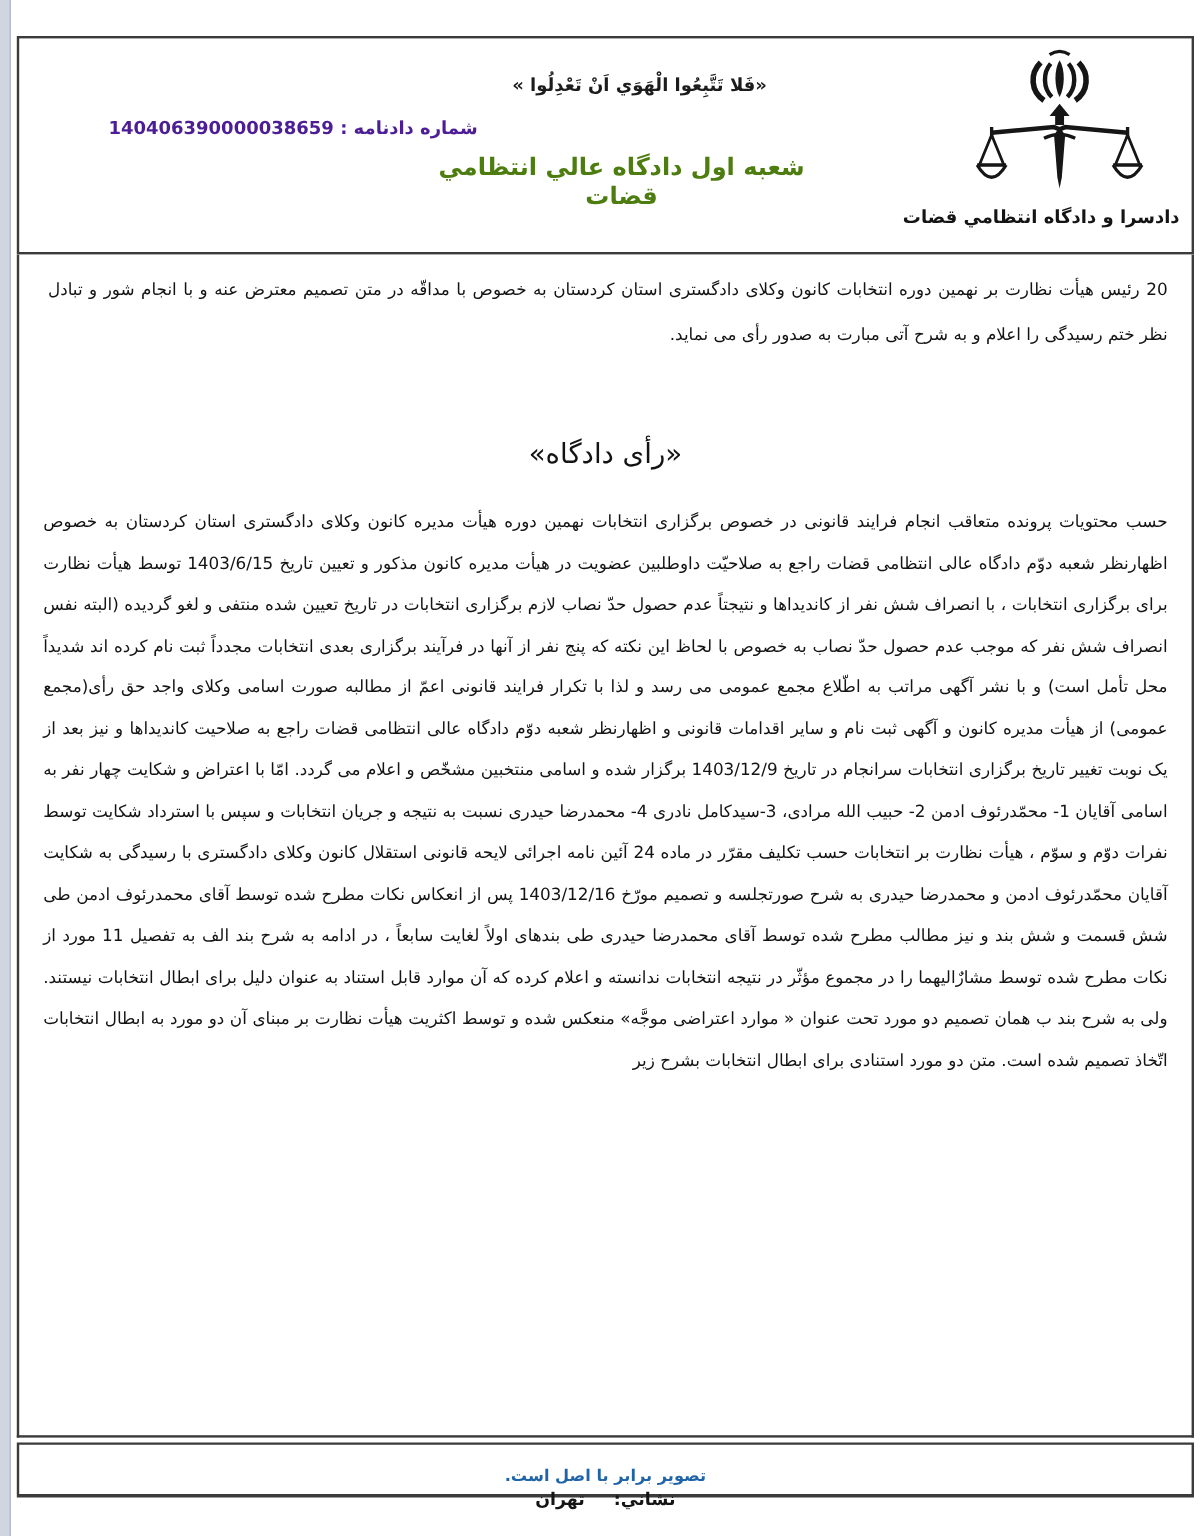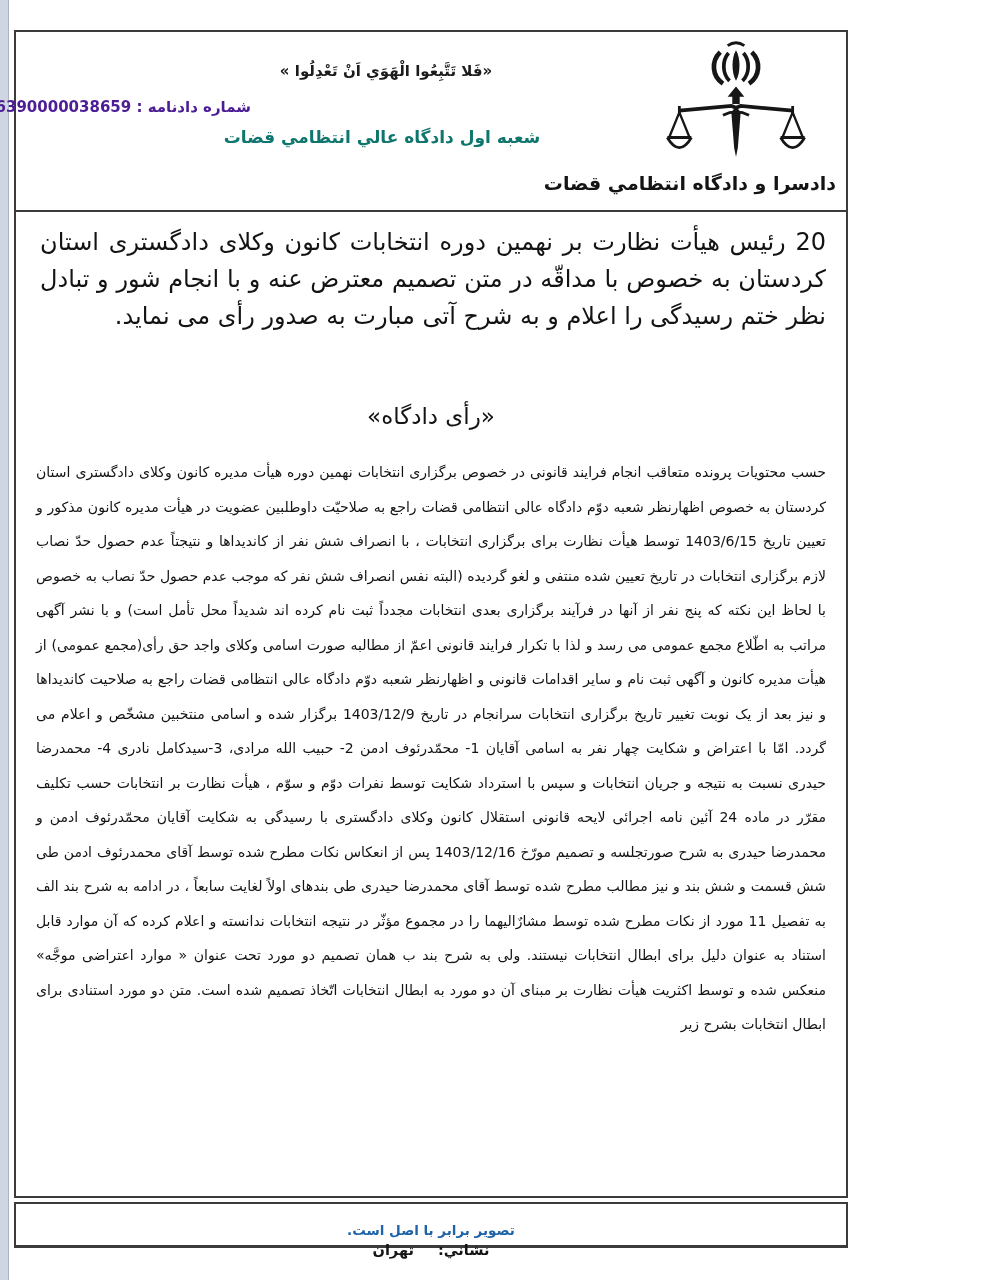--- a/index.html
+++ b/index.html
@@ -9,21 +9,21 @@
     font-family:"DejaVu Sans", sans-serif;
     position:relative;
     overflow:hidden;
     color:#151515;
   }
   .scan-edge{
     position:absolute;left:0;top:0;width:8px;height:1280px;
     background:#cfd6e2;border-right:1px solid #aab3c2;
   }
   .doc{
-    position:absolute;left:14px;top:30px;width:834px;
+    position:absolute;left:14px;top:30px;width:981px;
   }
   .box{
     border:2px solid #3b3b3b;
     background:#ffffff;
     box-sizing:border-box;
   }
   .header-box{
     position:relative;
     height:182px;
   }
@@ -33,49 +33,49 @@
     font-size:15px;font-weight:bold;color:#1c1c1c;
   }
   .case-meta{
     position:absolute;top:62px;right:595px;width:340px;
     direction:rtl;text-align:right;
     font-size:15px;font-weight:bold;color:#4c1d95;
     line-height:27px;
     white-space:nowrap;
   }
   .court-branch{
-    position:absolute;top:95px;right:294px;width:340px;
+    position:absolute;top:95px;right:305px;width:340px;
     text-align:center;direction:rtl;
-    font-size:17px;font-weight:bold;color:#0f766e;
+    font-size:20px;font-weight:bold;color:#4d7c0f;
   }
   .doc-type{
     position:absolute;top:121px;right:290px;width:340px;
     text-align:center;direction:rtl;
     font-size:25px;font-weight:bold;
   }
   .logo-wrap{
     position:absolute;top:8px;right:10px;width:200px;
     text-align:center;
   }
   .logo-wrap svg{display:block;margin:0 auto;}
   .org-name{
     direction:rtl;
-    font-size:19px;font-weight:bold;color:#141414;
+    font-size:15px;font-weight:bold;color:#141414;
     margin-top:2px;
     white-space:nowrap;
   }
   .body-box{
     border-top:none;
     height:986px;
     padding:8px 20px 0 20px;
     direction:rtl;
   }
   .intro{
     margin:4px 0 0 4px;
-    font-size:24px;line-height:37px;
+    font-size:14px;line-height:37px;
     text-align:justify;
     color:#131313;
   }
   .verdict-heading{
     margin:68px 0 26px 0;
     text-align:center;
     font-size:23px;color:#131313;
   }
   .verdict-text{
     margin:0;

